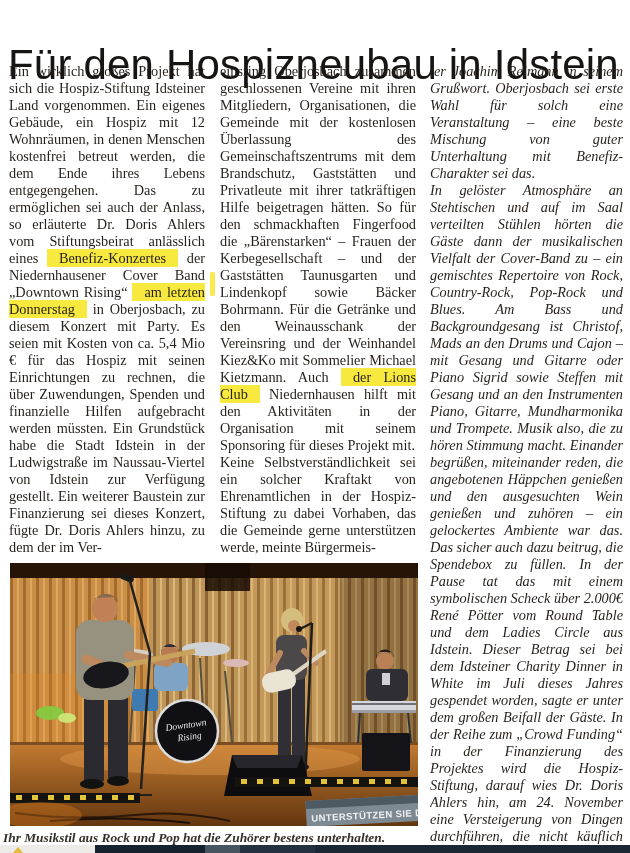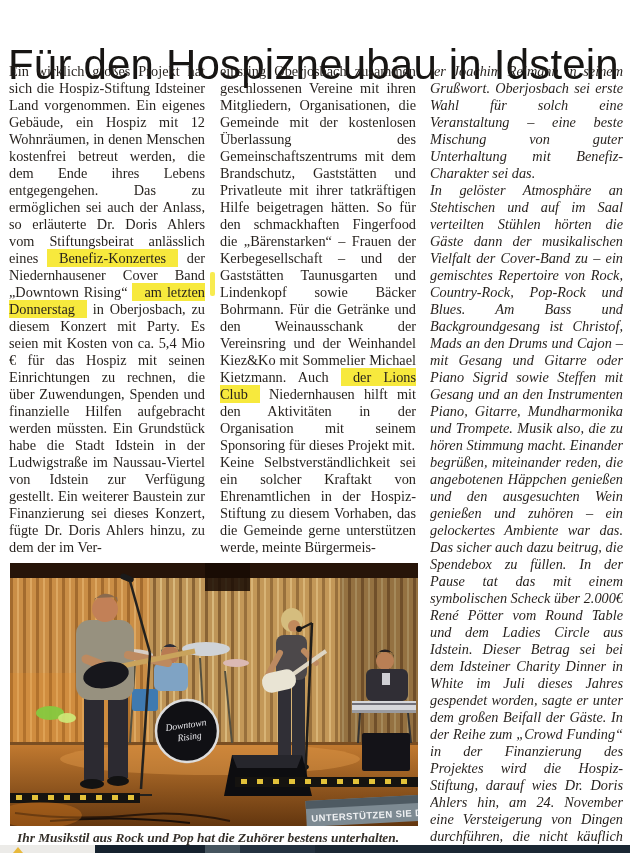--- a/index.html
+++ b/index.html
@@ -26,21 +26,21 @@
   .hl{background:var(--hl,#f7e93d);padding:1px 12px;}
   .gutter-bleed{
     position:absolute;left:210px;top:272px;width:5px;height:24px;
     background:var(--hl,#f7e93d);opacity:.9;border-radius:2px;
   }
   .photo-wrap{
     position:absolute;left:10px;top:563px;width:408px;height:263px;
     background:#1d0f07;overflow:hidden;
   }
   .caption{
-    position:absolute;left:17px;top:830px;width:402px;
+    position:absolute;left:3px;top:830px;width:402px;
     font-size:13.4px;font-weight:bold;font-style:italic;
     color:var(--caption-text,#35302a);white-space:nowrap;overflow:hidden;
   }
   .taskbar{position:absolute;left:0;top:845px;width:630px;height:8px;}
   .tb-seg{position:absolute;top:0;height:8px;}
   .tb-a{left:0;width:95px;background:#ecebe8;}
   .tb-b{left:95px;width:110px;background:#16222e;}
   .tb-c{left:205px;width:35px;background:#46555f;}
   .tb-d{left:240px;width:75px;background:#243240;}
   .tb-e{left:315px;width:315px;background:#1b2834;}
@@ -54,21 +54,21 @@
 <body>
 
 <h1 class="headline">Für den Hospizneubau in Idstein</h1>
 
 <div id="col1" class="col">
   <p><span>Ein wirklich großes Projekt hat sich die Hospiz-Stiftung Idsteiner Land vorgenommen. Ein eigenes Gebäude, ein Hospiz mit 12 Wohnräumen, in denen Menschen kostenfrei betreut werden, die dem Ende ihres Lebens entgegengehen. Das zu ermöglichen sei auch der Anlass, so erläuterte Dr. Doris Ahlers vom Stiftungsbeirat anlässlich eines </span><span class="hl">Benefiz-Konzertes</span><span> der Niedernhausener Cover Band „Downtown Rising“ </span><span class="hl">am letzten Donnerstag</span><span> in Oberjosbach, zu diesem Konzert mit Party. Es seien mit Kosten von ca. 5,4 Mio € für das Hospiz mit seinen Einrichtungen zu rechnen, die über Zuwendungen, Spenden und finanzielle Hilfen aufgebracht werden müssten. Ein Grundstück habe die Stadt Idstein in der Ludwigstraße im Naussau-Viertel von Idstein zur Verfügung gestellt. Ein weiterer Baustein zur Finanzierung sei dieses Konzert, fügte Dr. Doris Ahlers hinzu, zu dem der im Ver-</span></p>
 </div>
 
 <div id="col2" class="col">
   <p><span>einsring Oberjosbach zusammen geschlossenen Vereine mit ihren Mitgliedern, Organisationen, die Gemeinde mit der kostenlosen Überlassung des Gemeinschaftszentrums mit dem Brandschutz, Gaststätten und Privatleute mit ihrer tatkräftigen Hilfe beigetragen hätten. So für den schmackhaften Fingerfood die „Bärenstarken“ – Frauen der Kerbegesellschaft – und der Gaststätten Taunusgarten und Lindenkopf sowie Bäcker Bohrmann. Für die Getränke und den Weinausschank der Vereinsring und der Weinhandel Kiez&amp;Ko mit Sommelier Michael Kietzmann. Auch </span><span class="hl">der Lions Club</span><span> Niedernhausen hilft mit den Aktivitäten in der Organisation mit seinem Sponsoring für dieses Projekt mit.</span></p>
-  <p><span>Keine Selbstverständlichkeit sei ein solcher Kraftakt von Ehrenamtlichen in der Hospiz-Stiftung zu diesem Vorhaben, das die Gemeinde gerne unterstützen werde, meinte Bürgermeis-</span></p>
+  <p><span>Keine Selbstverständlichkeit sei ein solcher Kraftakt von Ehrenamtlichen in der Hospiz-Stiftung zu dabei Vorhaben, das die Gemeinde gerne unterstützen werde, meinte Bürgermeis-</span></p>
 </div>
 
 <div id="col3" class="col">
   <p><span>ter Joachim Reimann in seinem Grußwort. Oberjosbach sei erste Wahl für solch eine Veranstaltung – eine beste Mischung von guter Unterhaltung mit Benefiz-Charakter sei das.</span></p>
   <p><span>In gelöster Atmosphäre an Stehtischen und auf im Saal verteilten Stühlen hörten die Gäste dann der musikalischen Vielfalt der Cover-Band zu – ein gemischtes Repertoire von Rock, Country-Rock, Pop-Rock und Blues. Am Bass und Backgroundgesang ist Christof, Mads an den Drums und Cajon – mit Gesang und Gitarre oder Piano Sigrid sowie Steffen mit Gesang und an den Instrumenten Piano, Gitarre, Mundharmonika und Trompete. Musik also, die zu hören Stimmung macht. Einander begrüßen, miteinander reden, die angebotenen Häppchen genießen und den ausgesuchten Wein genießen und zuhören – ein gelockertes Ambiente war das. Das sicher auch dazu beitrug, die Spendebox zu füllen. In der Pause tat das mit einem symbolischen Scheck über 2.000€ René Pötter vom Round Table und dem Ladies Circle aus Idstein. Dieser Betrag sei bei dem Idsteiner Charity Dinner in White im Juli dieses Jahres gespendet worden, sagte er unter dem großen Beifall der Gäste. In der Reihe zum „Crowd Funding“ in der Finanzierung des Projektes wird die Hospiz-Stiftung, darauf wies Dr. Doris Ahlers hin, am 24. November eine Versteigerung von Dingen durchführen, die nicht käuflich sind. Also Arrangements, deren Originalität sie an ein paar wenigen Beispielen andeutete – und dazu einlud, dabei zu sein.</span></p>
 
 </div>
 
 <div class="gutter-bleed"></div>
 

